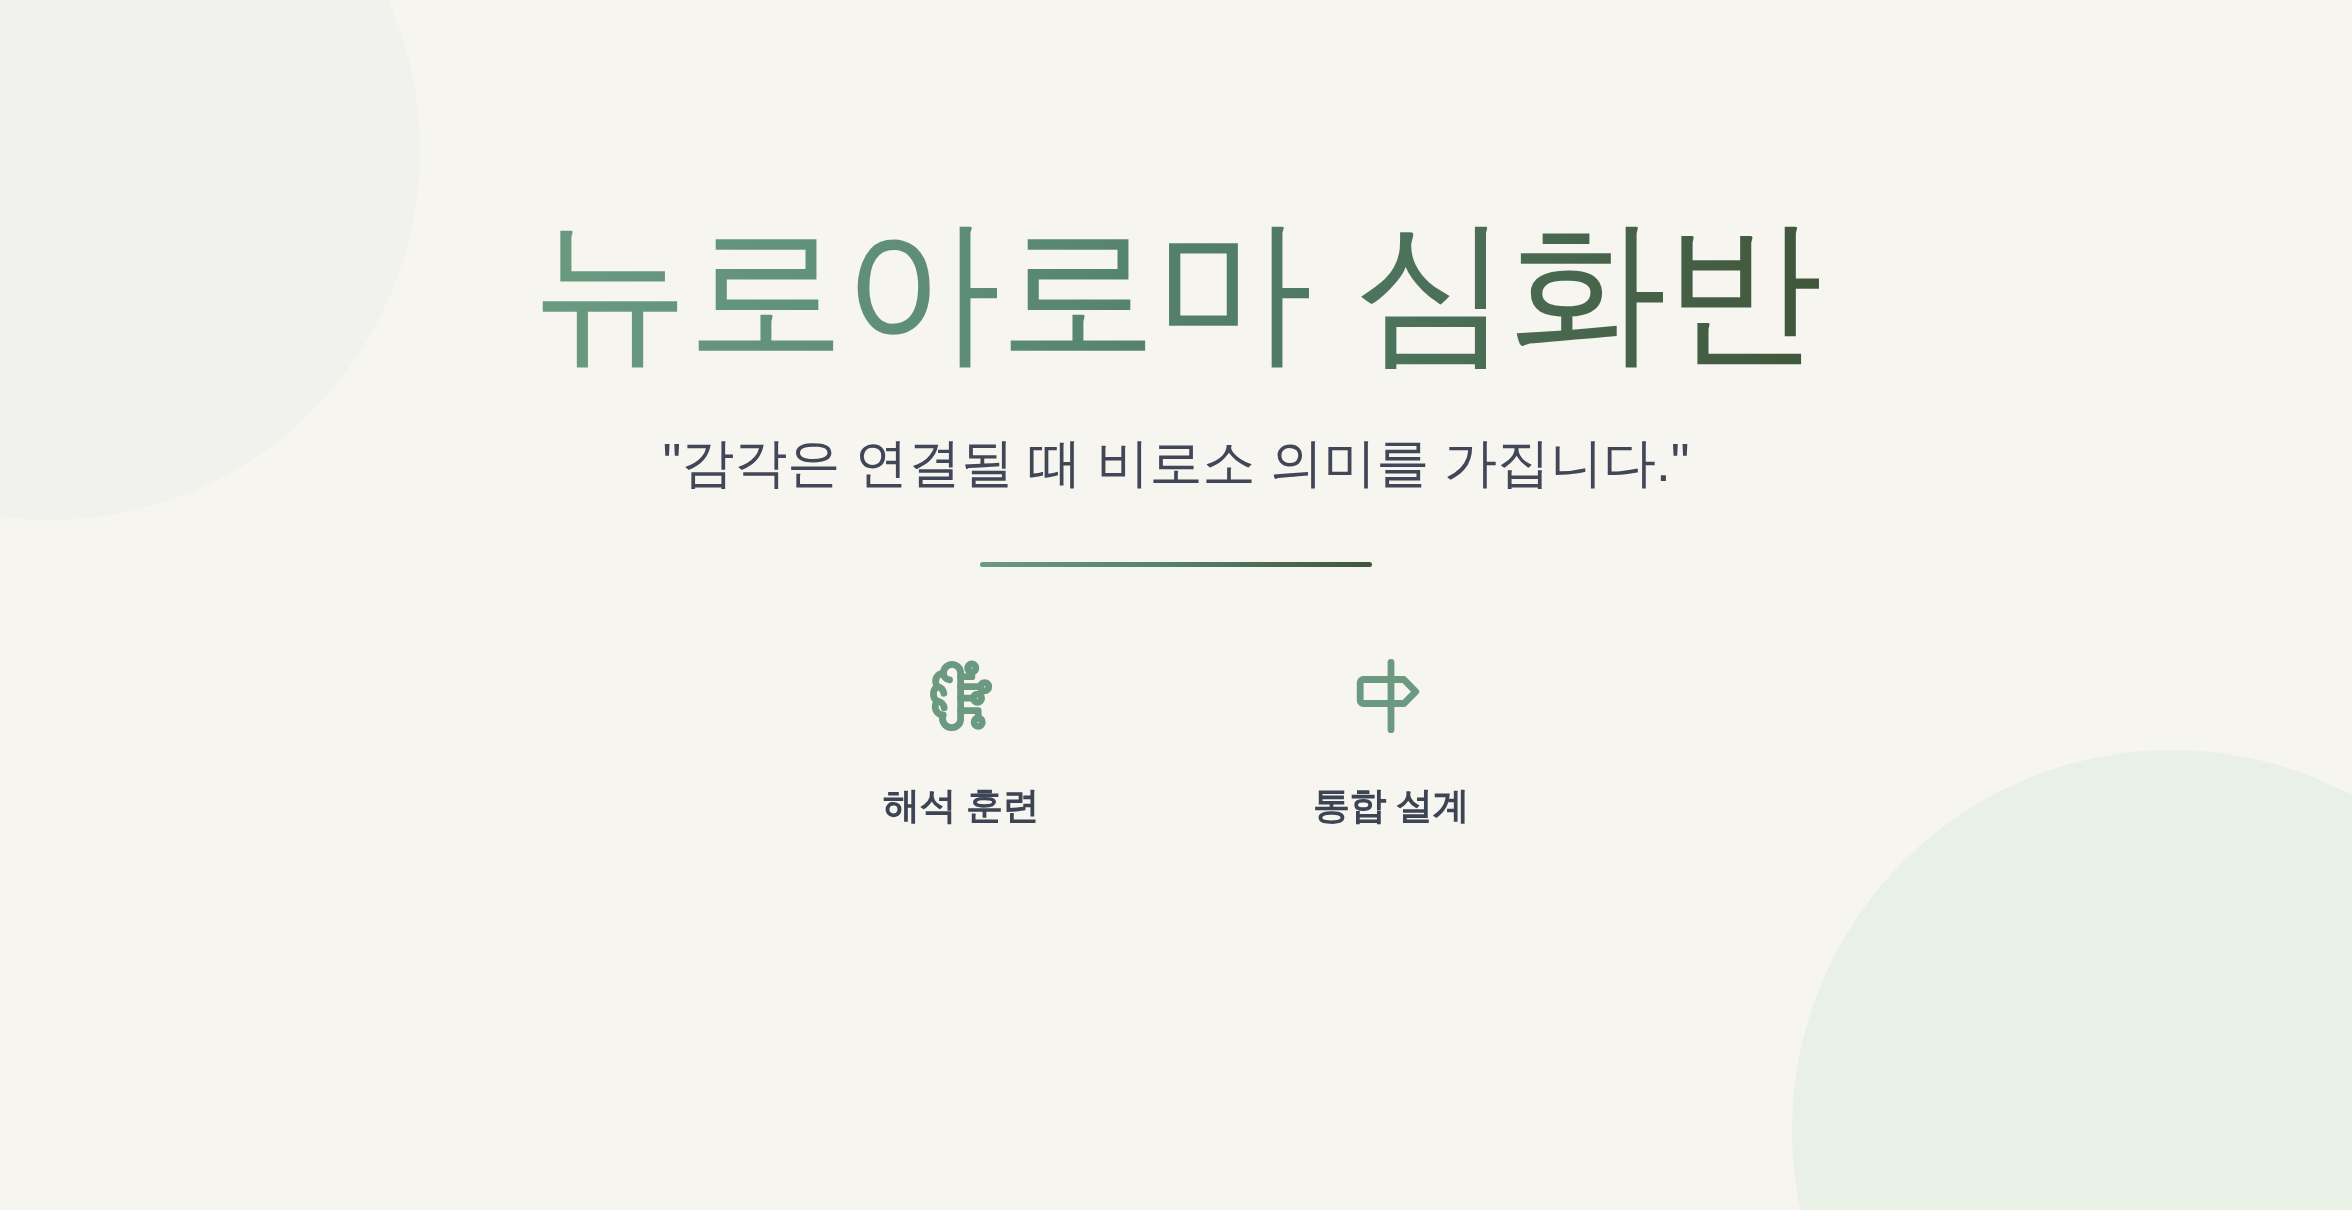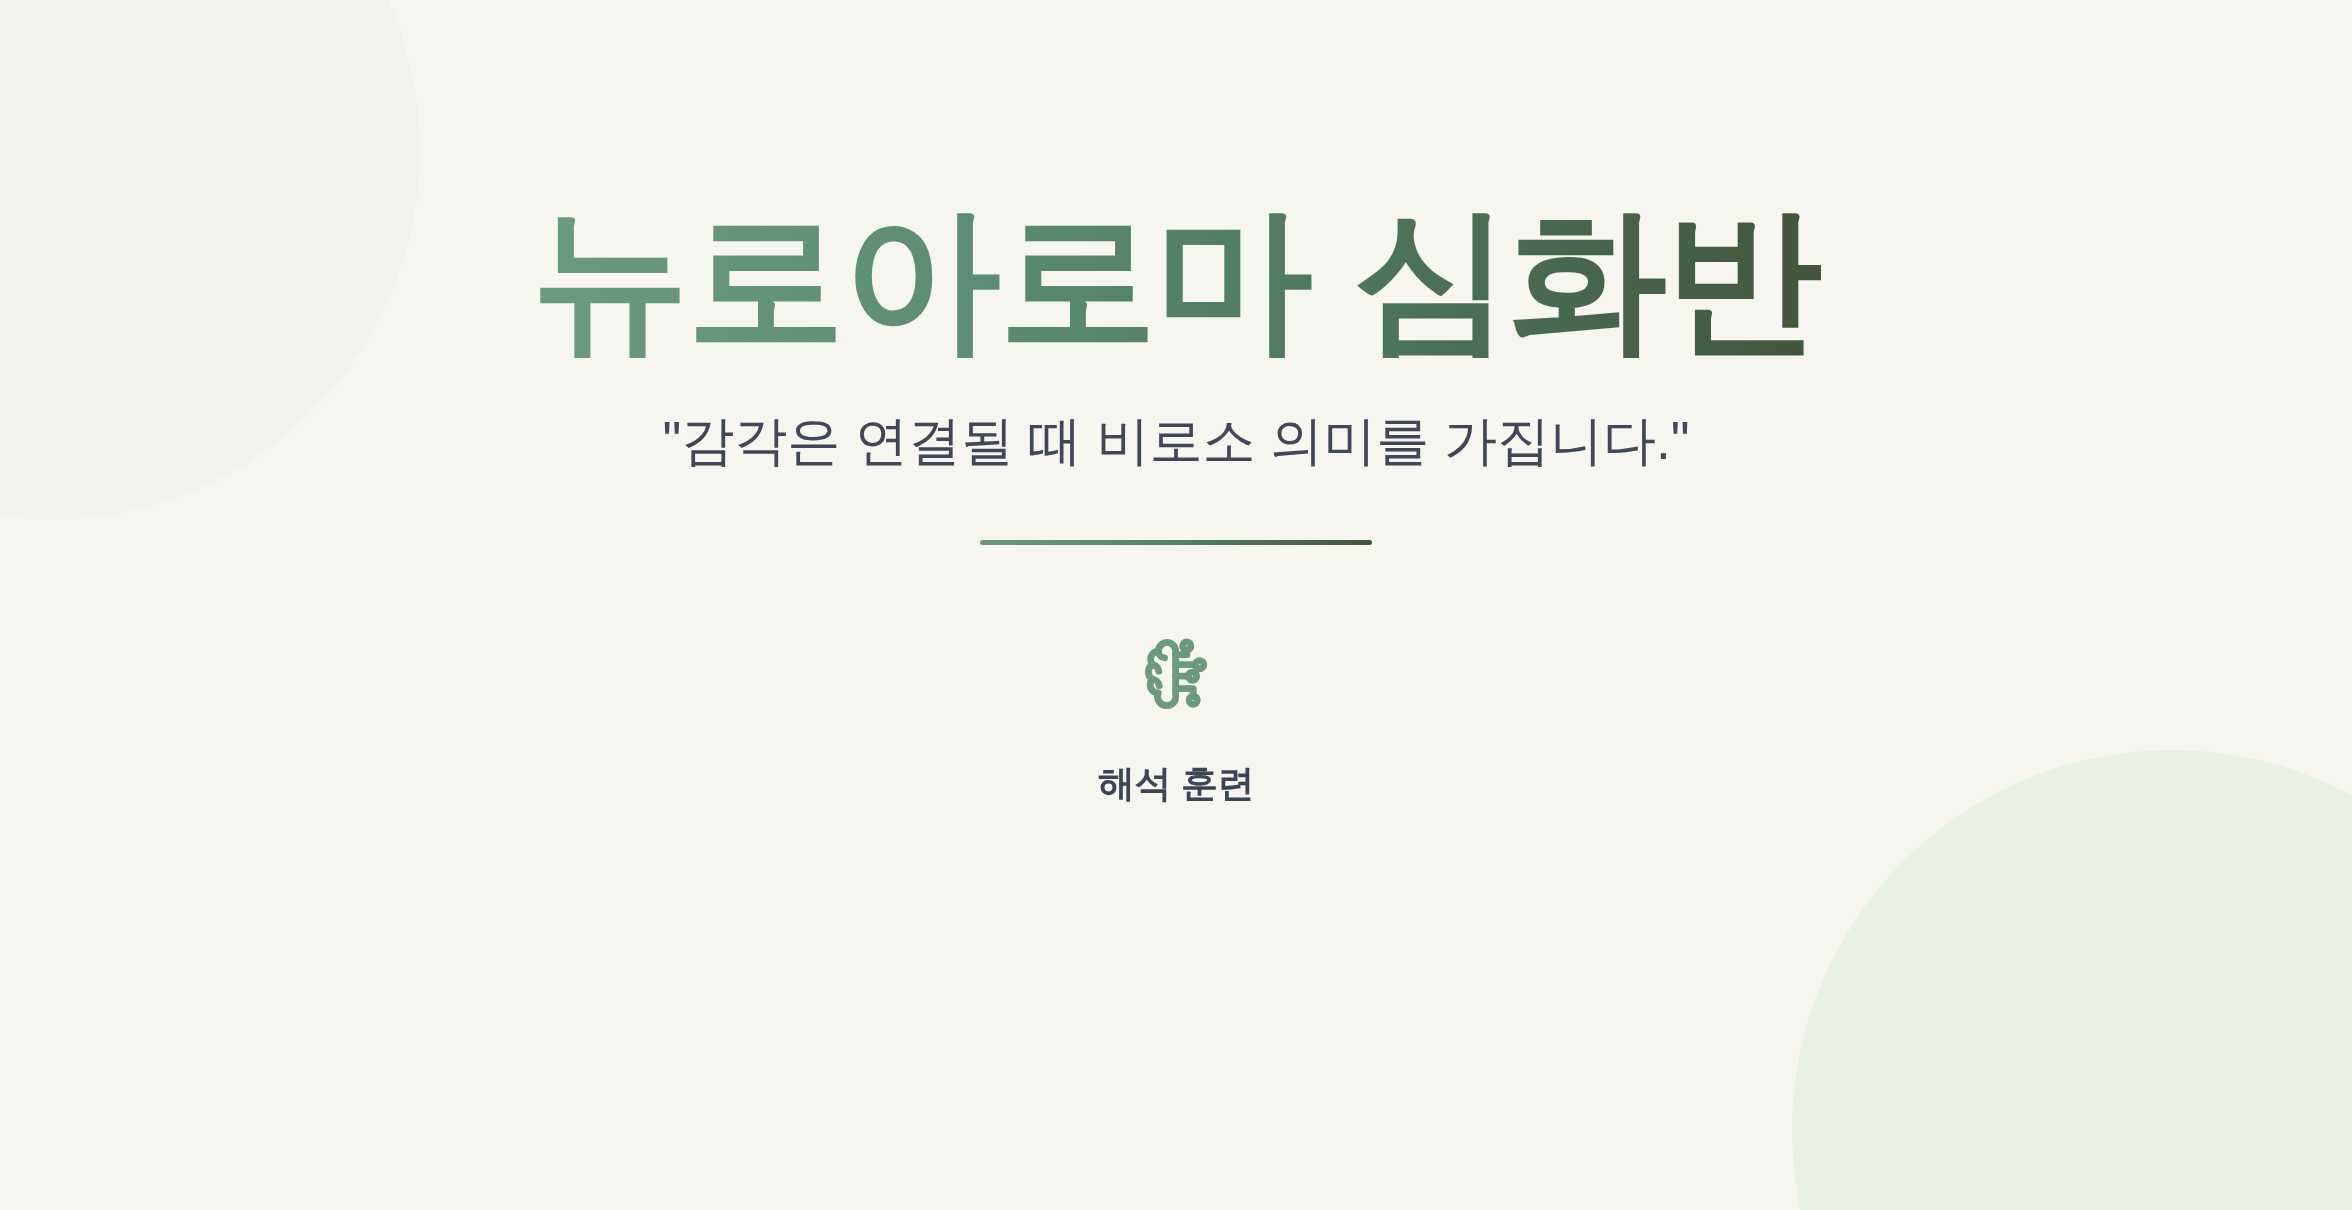--- a/index.html
+++ b/index.html
@@ -53,24 +53,24 @@
     display: flex;
     flex-direction: column;
     align-items: center;
     justify-content: flex-start;
     padding-top: 196px;
     box-sizing: border-box;
   }
 
   #page-title {
     font-size: 158px;
-    font-weight: 700;
+    font-weight: 400;
     line-height: 1.0;
     letter-spacing: -2px;
-    margin: 4px;
+    margin: 15px;
     white-space: nowrap;
     background-image: linear-gradient(90deg, #6A9A80 0%, #5C8C75 35%, #4E7760 62%, #41563A 100%);
     -webkit-background-clip: text;
     background-clip: text;
     color: transparent;
     -webkit-text-fill-color: transparent;
   }
 
   #subtitle {
     margin: 46px 0 0 0;
@@ -160,16 +160,25 @@
             <circle cx="16.8" cy="19.3" r="1.15"></circle>
             <path d="M7.1 5.6c0 1.05.75 1.85 1.7 1.9"></path>
             <path d="M5.45 9.38c.85.2 1.6.9 1.75 1.85"></path>
             <path d="M5.4 13.46c.95.1 1.75.8 1.9 1.8"></path>
           </svg>
         </span>
         <span class="feature-label">해석 훈련</span>
       </div>
 
 
+      <div class="feature">
+        <span class="feature-icon">
+          <svg viewBox="0 0 24 24" fill="none" stroke="currentColor" stroke-width="1.9" stroke-linecap="round" stroke-linejoin="round">
+            <path d="M12 2.6v18.8"></path>
+            <path d="M4.3 7.4h11.3l3.3 3.35-3.3 3.35H4.3a.9.9 0 0 1-.9-.9V8.3a.9.9 0 0 1 .9-.9Z"></path>
+          </svg>
+        </span>
+        <span class="feature-label">통합 설계</span>
+      </div>
 
     </div>
   </div>
 </div>
 
 </body></html>

